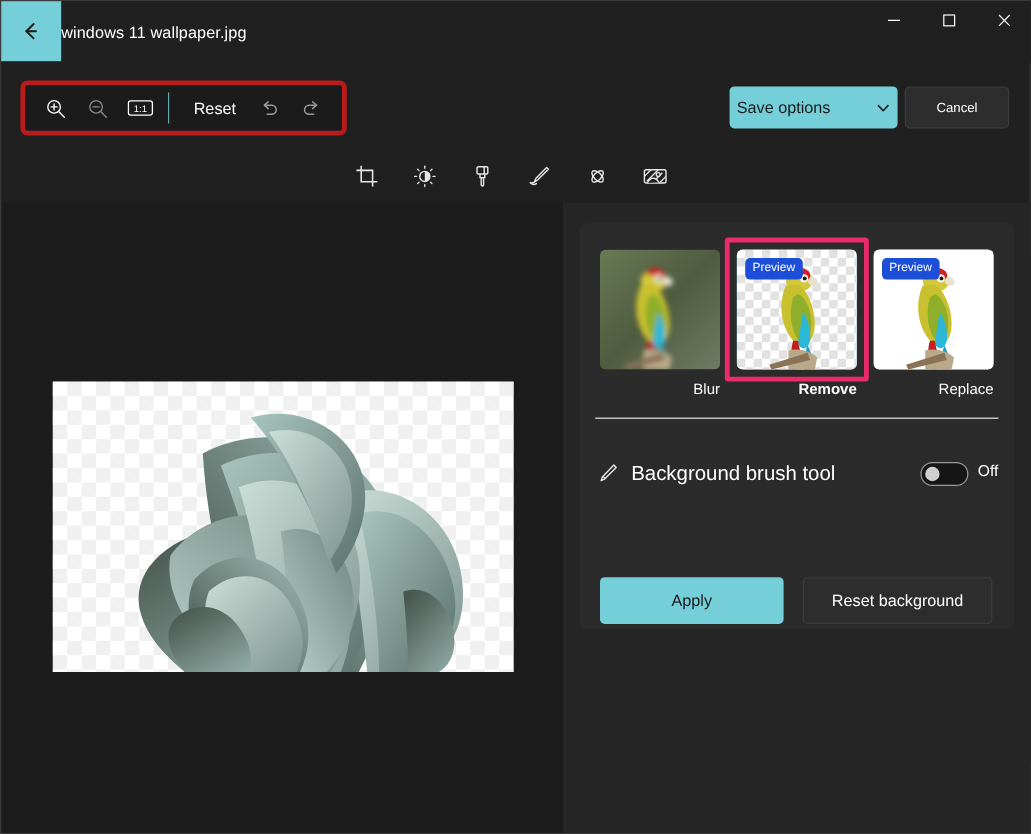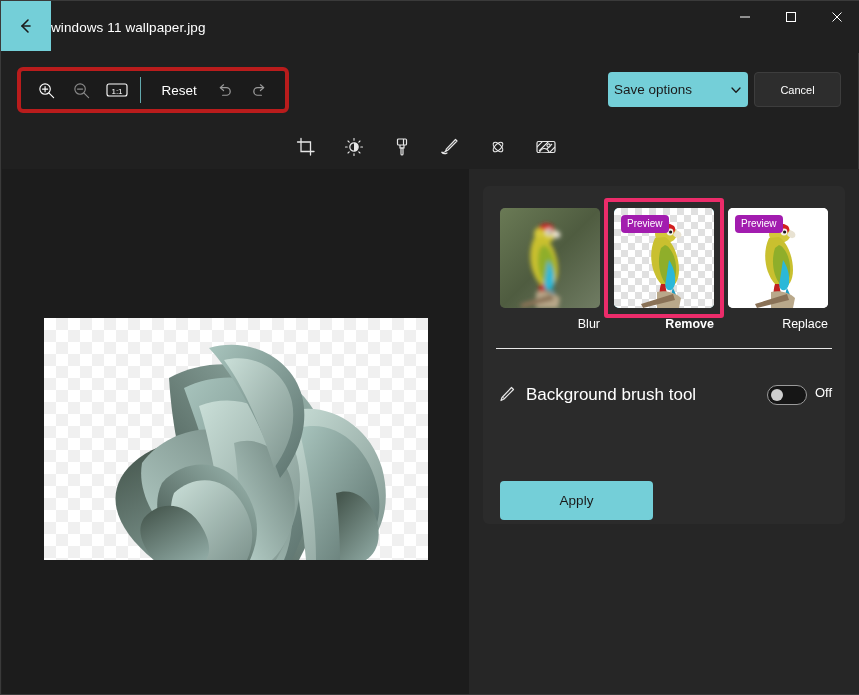--- a/index.html
+++ b/index.html
@@ -160,21 +160,21 @@
     position: absolute; inset: 0;
     background-color: #ffffff;
     background-image:
       linear-gradient(45deg, #e0e0e0 25%, transparent 25%, transparent 75%, #e0e0e0 75%, #e0e0e0),
       linear-gradient(45deg, #e0e0e0 25%, transparent 25%, transparent 75%, #e0e0e0 75%, #e0e0e0);
     background-size: 14px 14px;
     background-position: 0 0, 7px 7px;
   }
   .preview-badge {
     position: absolute; top: 7px; left: 7px;
-    background: #a21caf; color: #ffffff;
+    background: #1d4ed8; color: #ffffff;
     font-size: 10px; line-height: 1;
     padding: 4px 6px; border-radius: 4px;
     z-index: 3;
   }
   .thumb-label {
     margin-top: 9px;
     text-align: right;
     color: #ffffff;
     font-size: 12.5px;
   }
@@ -519,18 +519,19 @@
         <span class="toggle-area">
           <span class="toggle">
             <span class="knob"></span>
           </span>
           <span class="toggle-state">Off</span>
         </span>
       </div>
 
       <div class="actions">
         <div class="apply-btn">Apply</div>
+        <div class="reset-bg-btn">Reset background</div>
       </div>
 
     </div>
   </div>
 
 </div>
 
 </body></html>

